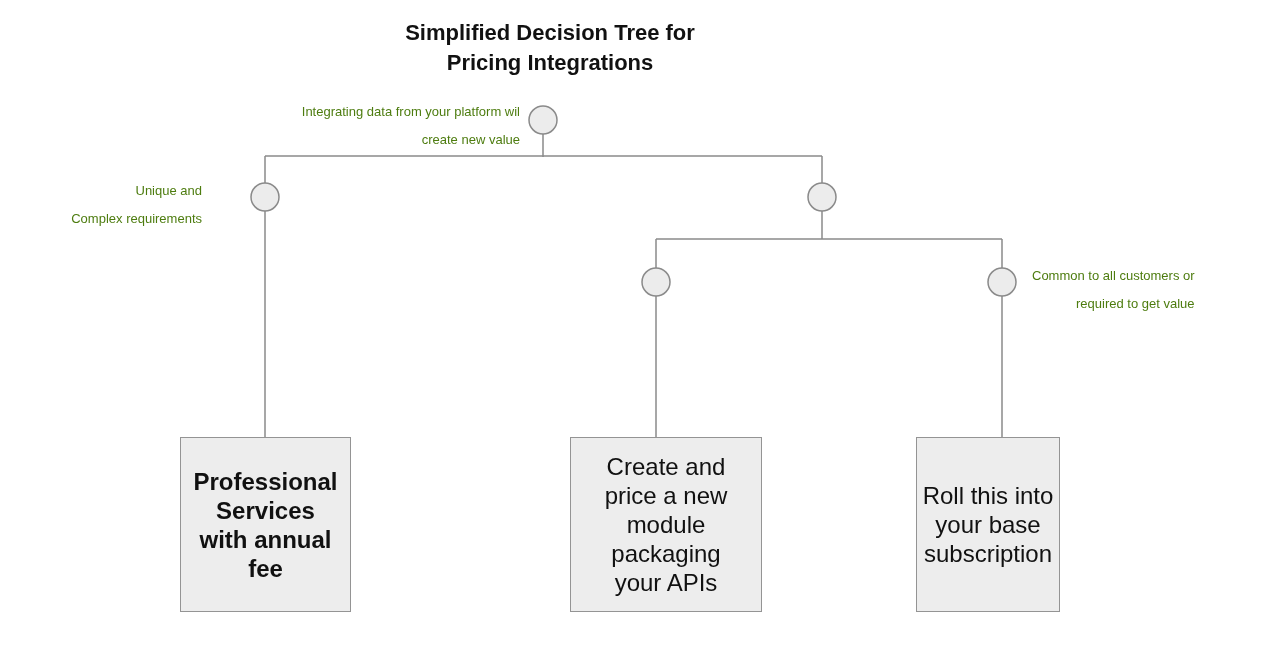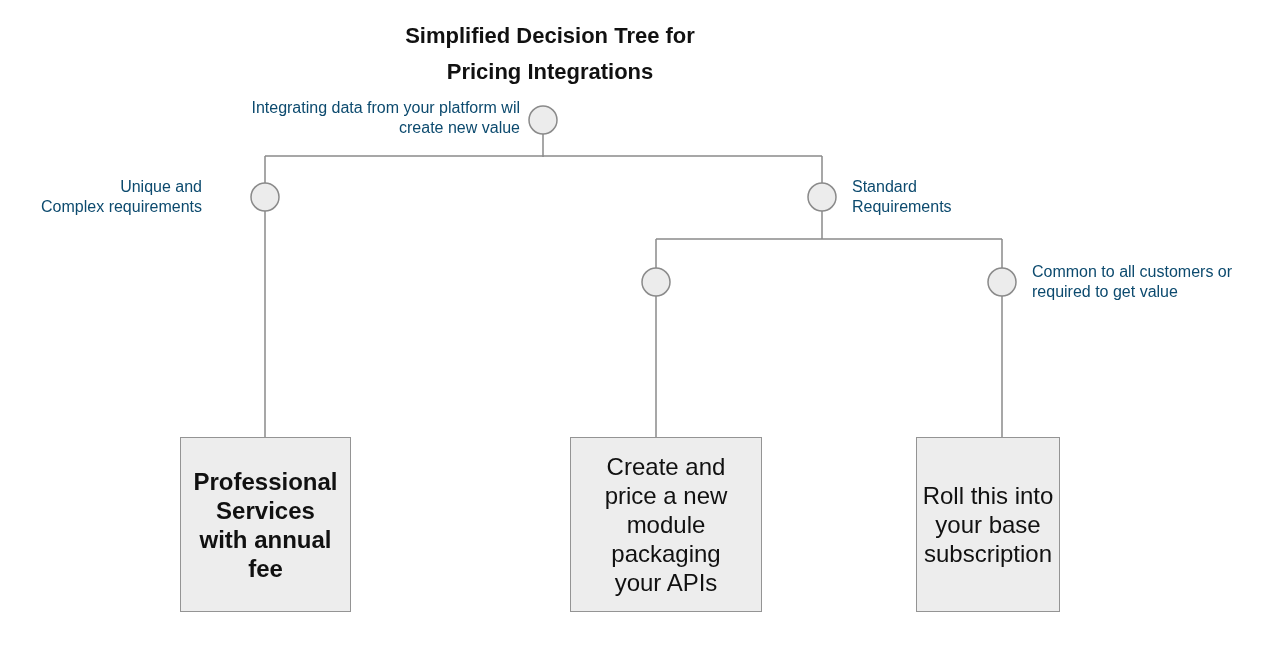--- a/index.html
+++ b/index.html
@@ -17,34 +17,34 @@
     color: #1a1a1a;
   }
   .title {
     position: absolute;
     left: 300px;
     top: 18px;
     width: 500px;
     text-align: center;
     font-size: 22px;
     font-weight: bold;
-    line-height: 36px;
+    line-height: 30px;
     color: #111111;
     white-space: pre-line;
   }
   .connectors {
     position: absolute;
     left: 0;
     top: 0;
   }
   .node-label {
     position: absolute;
-    font-size: 16px;
-    line-height: 20px;
-    color: #0c4a6e;
+    font-size: 13px;
+    line-height: 28px;
+    color: #4d7c0f;
     white-space: pre-line;
   }
   .label-right-align { text-align: right; }
   .label-left-align  { text-align: left; }
   .outcome-box {
     position: absolute;
     top: 437px;
     height: 175px;
     box-sizing: border-box;
     background: #ededed;
@@ -95,25 +95,23 @@
     <circle cx="656" cy="282" r="14" fill="#ececec" stroke="#8a8a8a" stroke-width="1.5"></circle>
     <circle cx="1002" cy="282" r="14" fill="#ececec" stroke="#8a8a8a" stroke-width="1.5"></circle>
   </svg>
 
   <div class="node-label label-right-align" style="right: 768px; top: 98px;">Integrating data from your platform wil
 create new value</div>
 
   <div class="node-label label-right-align" style="right: 1086px; top: 177px;">Unique and
 Complex requirements</div>
 
-  <div class="node-label label-left-align" style="left: 852px; top: 177px;">Standard
-Requirements</div>
 
 
-  <div class="node-label label-left-align" style="left: 1032px; top: 262px;">Common to all customers or
+  <div class="node-label label-left-align" style="left: 1032px; top: 262px; text-align: right;">Common to all customers or
 required to get value</div>
 
   <div class="outcome-box" style="left: 180px; width: 171px; font-weight: bold;">
     <span class="outcome-text">Professional
 Services
 with annual
 fee</span>
   </div>
 
   <div class="outcome-box" style="left: 570px; width: 192px;">

